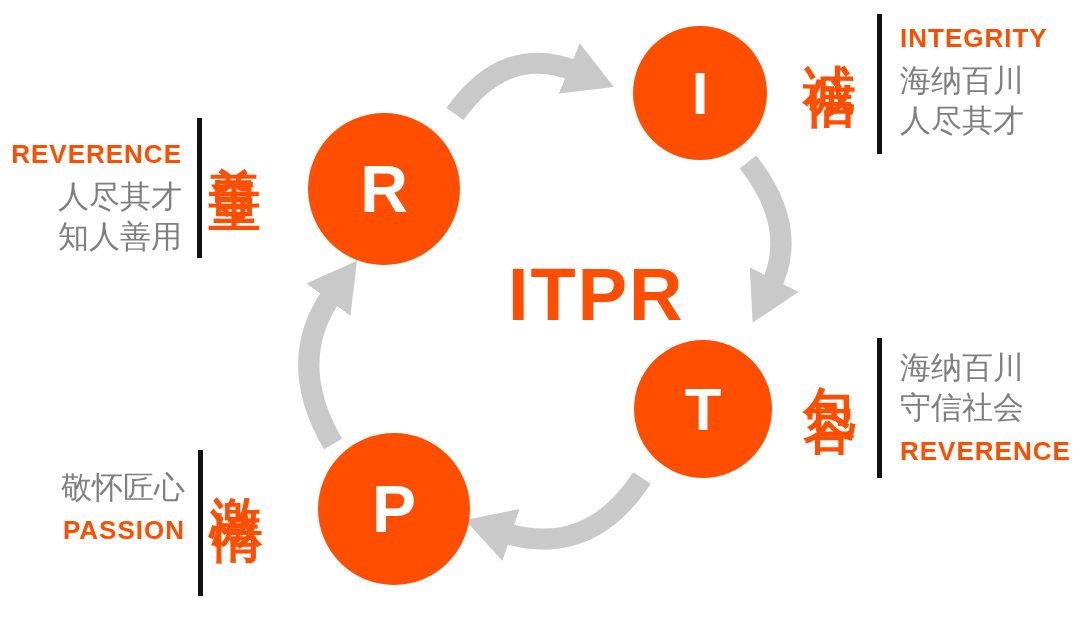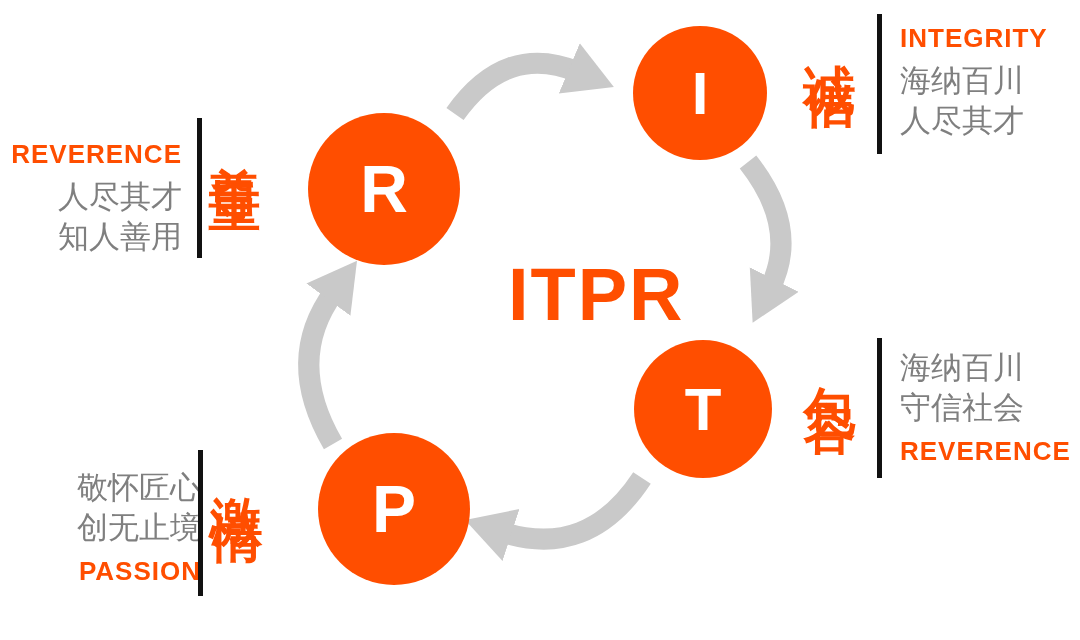--- a/index.html
+++ b/index.html
@@ -44,21 +44,21 @@
   
   .block-reverence{left:0px;top:126px;width:182px;}
   .divider-reverence{left:197px;top:118px;height:140px;}
   .word-reverence{left:209px;top:124px;}
   .block-integrity{left:900px;top:22px;width:180px;}
   .divider-integrity{left:877px;top:14px;height:140px;}
   .word-integrity{left:804px;top:22px;}
   .block-tolerance{left:900px;top:348px;width:180px;}
   .divider-tolerance{left:877px;top:338px;height:140px;}
   .word-tolerance{left:804px;top:344px;}
-  .block-passion{left:16px;top:456px;width:185px;}
+  .block-passion{left:0px;top:456px;width:185px;}
   .divider-passion{left:198px;top:450px;height:146px;}
   .word-passion{left:211px;top:455px;}
 </style>
 </head>
 <body>
 
 <div class="canvas">
 
   <svg class="arrow-layer" viewBox="0 0 1080 640">
     <defs>
@@ -109,20 +109,19 @@
   <div class="divider divider-tolerance"></div>
   <div class="label-block align-left block-tolerance">
     <div class="desc-line">海纳百川</div>
     <div class="desc-line">守信社会</div>
     <div class="gap-sm"></div>
     <div class="en-label">REVERENCE</div>
   </div>
 
   <div class="label-block align-right block-passion">
     <div class="desc-line">敬怀匠心</div>
-    <div class="desc-line">创无止境</div>
     <div class="gap-sm"></div>
     <div class="en-label">PASSION</div>
   </div>
   <div class="divider divider-passion"></div>
   <div class="cn-vertical word-passion">激情</div>
 
 </div>
 
 </body></html>

